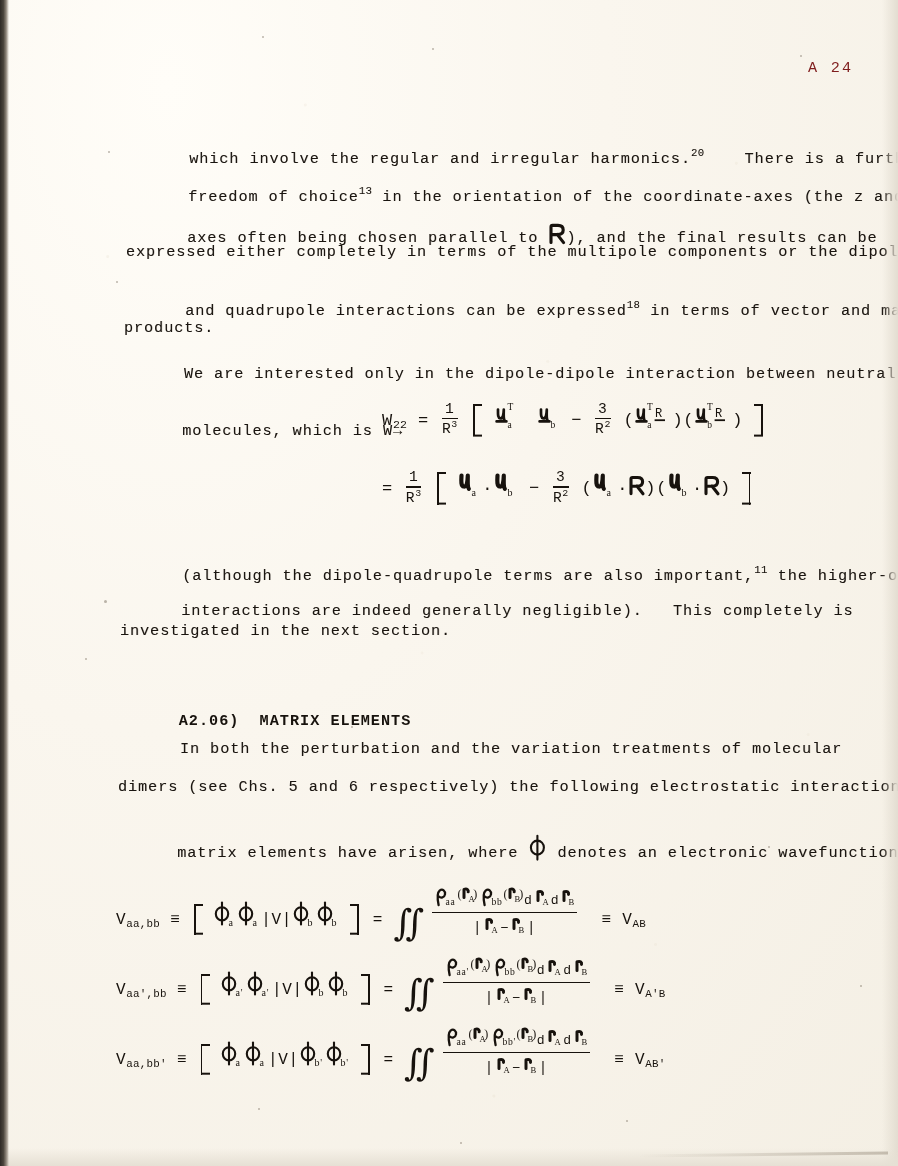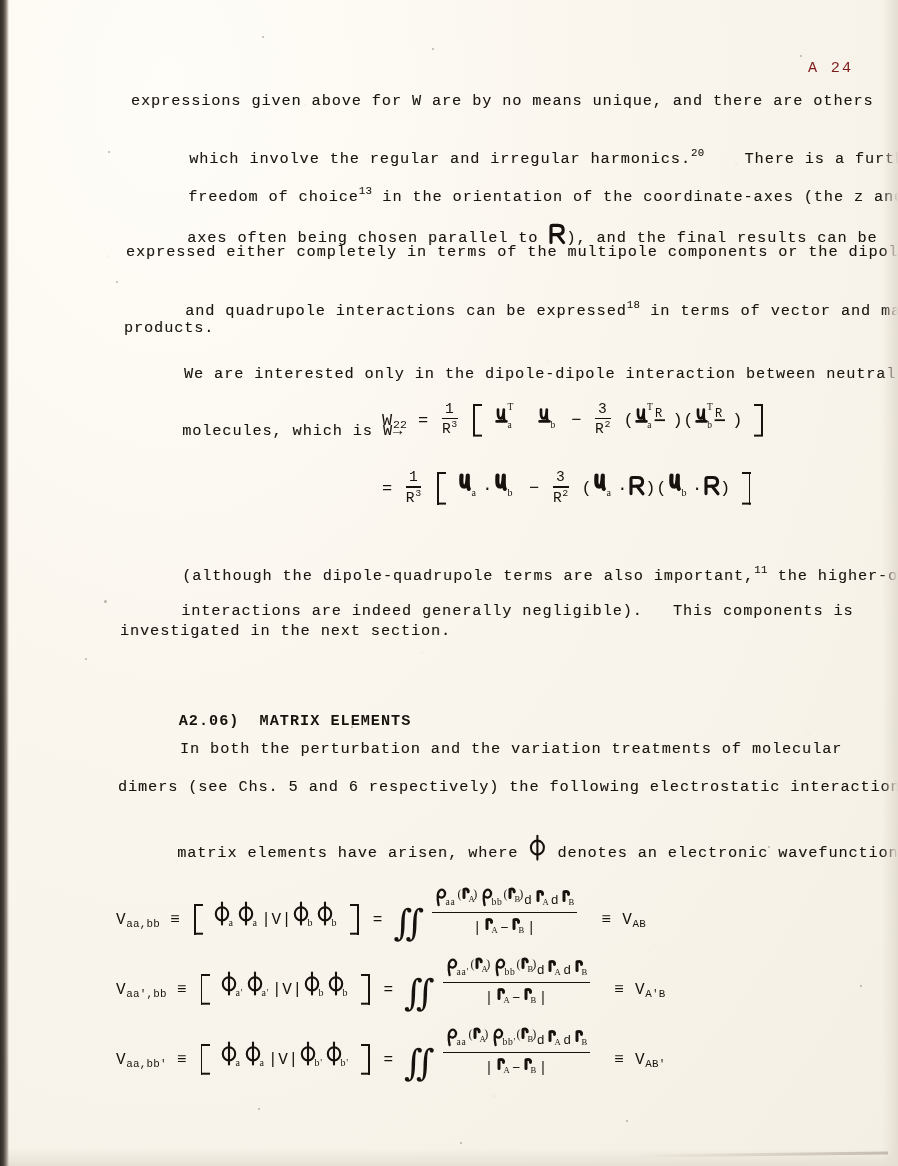--- a/index.html
+++ b/index.html
@@ -218,21 +218,20 @@
   <div class="speck" style="left:860px;top:985px;width:2px;height:2px;"></div>
   <div class="speck" style="left:258px;top:1108px;width:2px;height:2px;"></div>
   <div class="speck" style="left:460px;top:1142px;width:2px;height:2px;"></div>
   <div class="speck" style="left:626px;top:1120px;width:2px;height:2px;"></div>
   <div class="speck" style="left:351px;top:726px;width:2px;height:2px;"></div>
 
   <div id="content">
 
     <div class="pagehead" style="left:808px;top:59px;">A 24</div>
 
-    <div class="tw" style="left:131px;top:92px;">expressions given above for W are by no means unique, and there are others</div>
 
     <div class="tw" style="left:129px;top:129px;">
       <span>which involve the regular and irregular harmonics.</span><sup class="fn">20</sup><span>    </span><span>There is a further</span>
     </div>
 
     <div class="tw" style="left:128px;top:167px;">
       <span>freedom of choice</span><sup class="fn">13</sup><span> </span><span>in the orientation of the coordinate-axes (the z and </span>
     </div>
 
     <div class="tw" style="left:127px;top:205px;">
@@ -327,21 +326,21 @@
           </svg></span><span>·</span><span class="ink" style="vertical-align:-4px;"><svg width="17" height="22" viewBox="0 0 17 22">
             <path d="M3 18.6 L3 4 C3 3.1 3.4 2.5 4.5 2.5 L9.6 2.5 C13 2.5 14.6 4.3 14.6 6.8 C14.6 9.5 12.7 11.2 9.3 11.2 L4.3 11.2 M8.9 11 L15 18.8" fill="none" stroke="#17120d" stroke-width="3.1" stroke-linecap="round" stroke-linejoin="round"></path>
           </svg></span><span>)</span>
       <span class="brk r"></span>
     </div>
 
     <div class="tw" style="left:122px;top:546px;">
       <span>(although the dipole-quadrupole terms are also important,</span><sup class="fn">11</sup><span> </span><span>the higher-order</span>
     </div>
     <div class="tw" style="left:121px;top:584px;">
-      <span>interactions are indeed generally negligible).</span><span>   </span><span>This components is</span>
+      <span>interactions are indeed generally negligible).</span><span>   </span><span>This completely is</span>
     </div>
     <div class="tw" style="left:120px;top:622px;text-align:center;">investigated in the next section.</div>
 
     <div class="heading" style="left:118px;top:694px;font-weight:bold;">
       <span>A2.06)</span><span>  </span><span>MATRIX ELEMENTS</span>
     </div>
 
     <div class="tw" style="left:180px;top:740px;">In both the perturbation and the variation treatments of molecular</div>
     <div class="tw" style="left:118px;top:778px;">dimers (see Chs. 5 and 6 respectively) the following electrostatic interaction</div>
     <div class="tw" style="left:117px;top:816px;">

